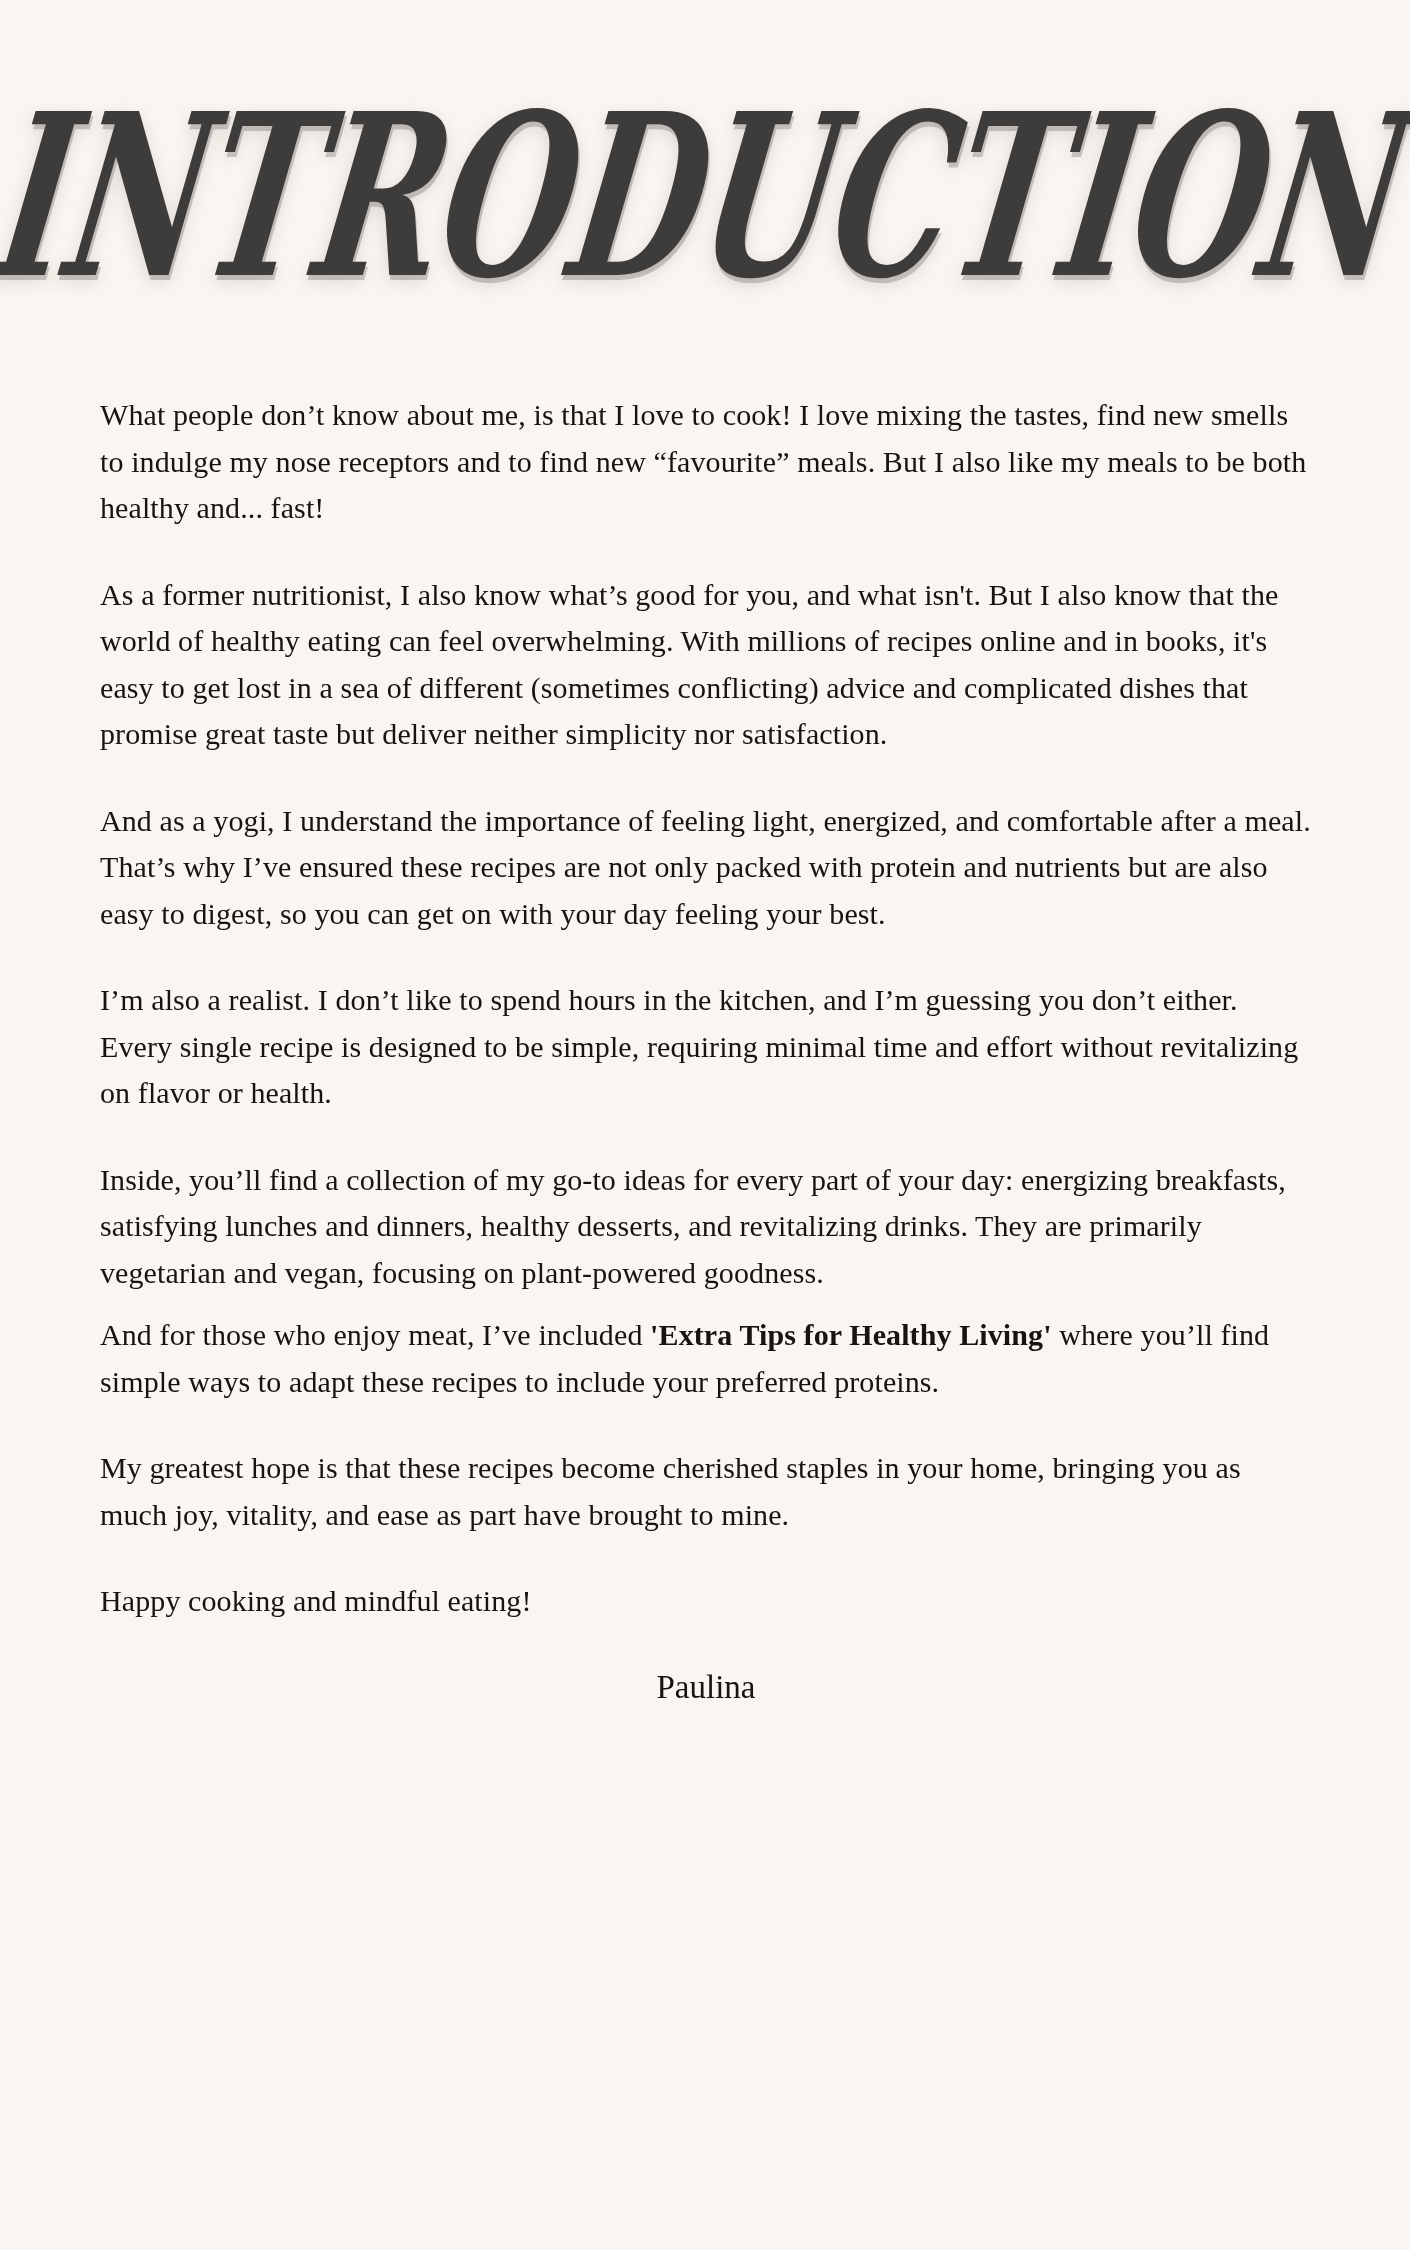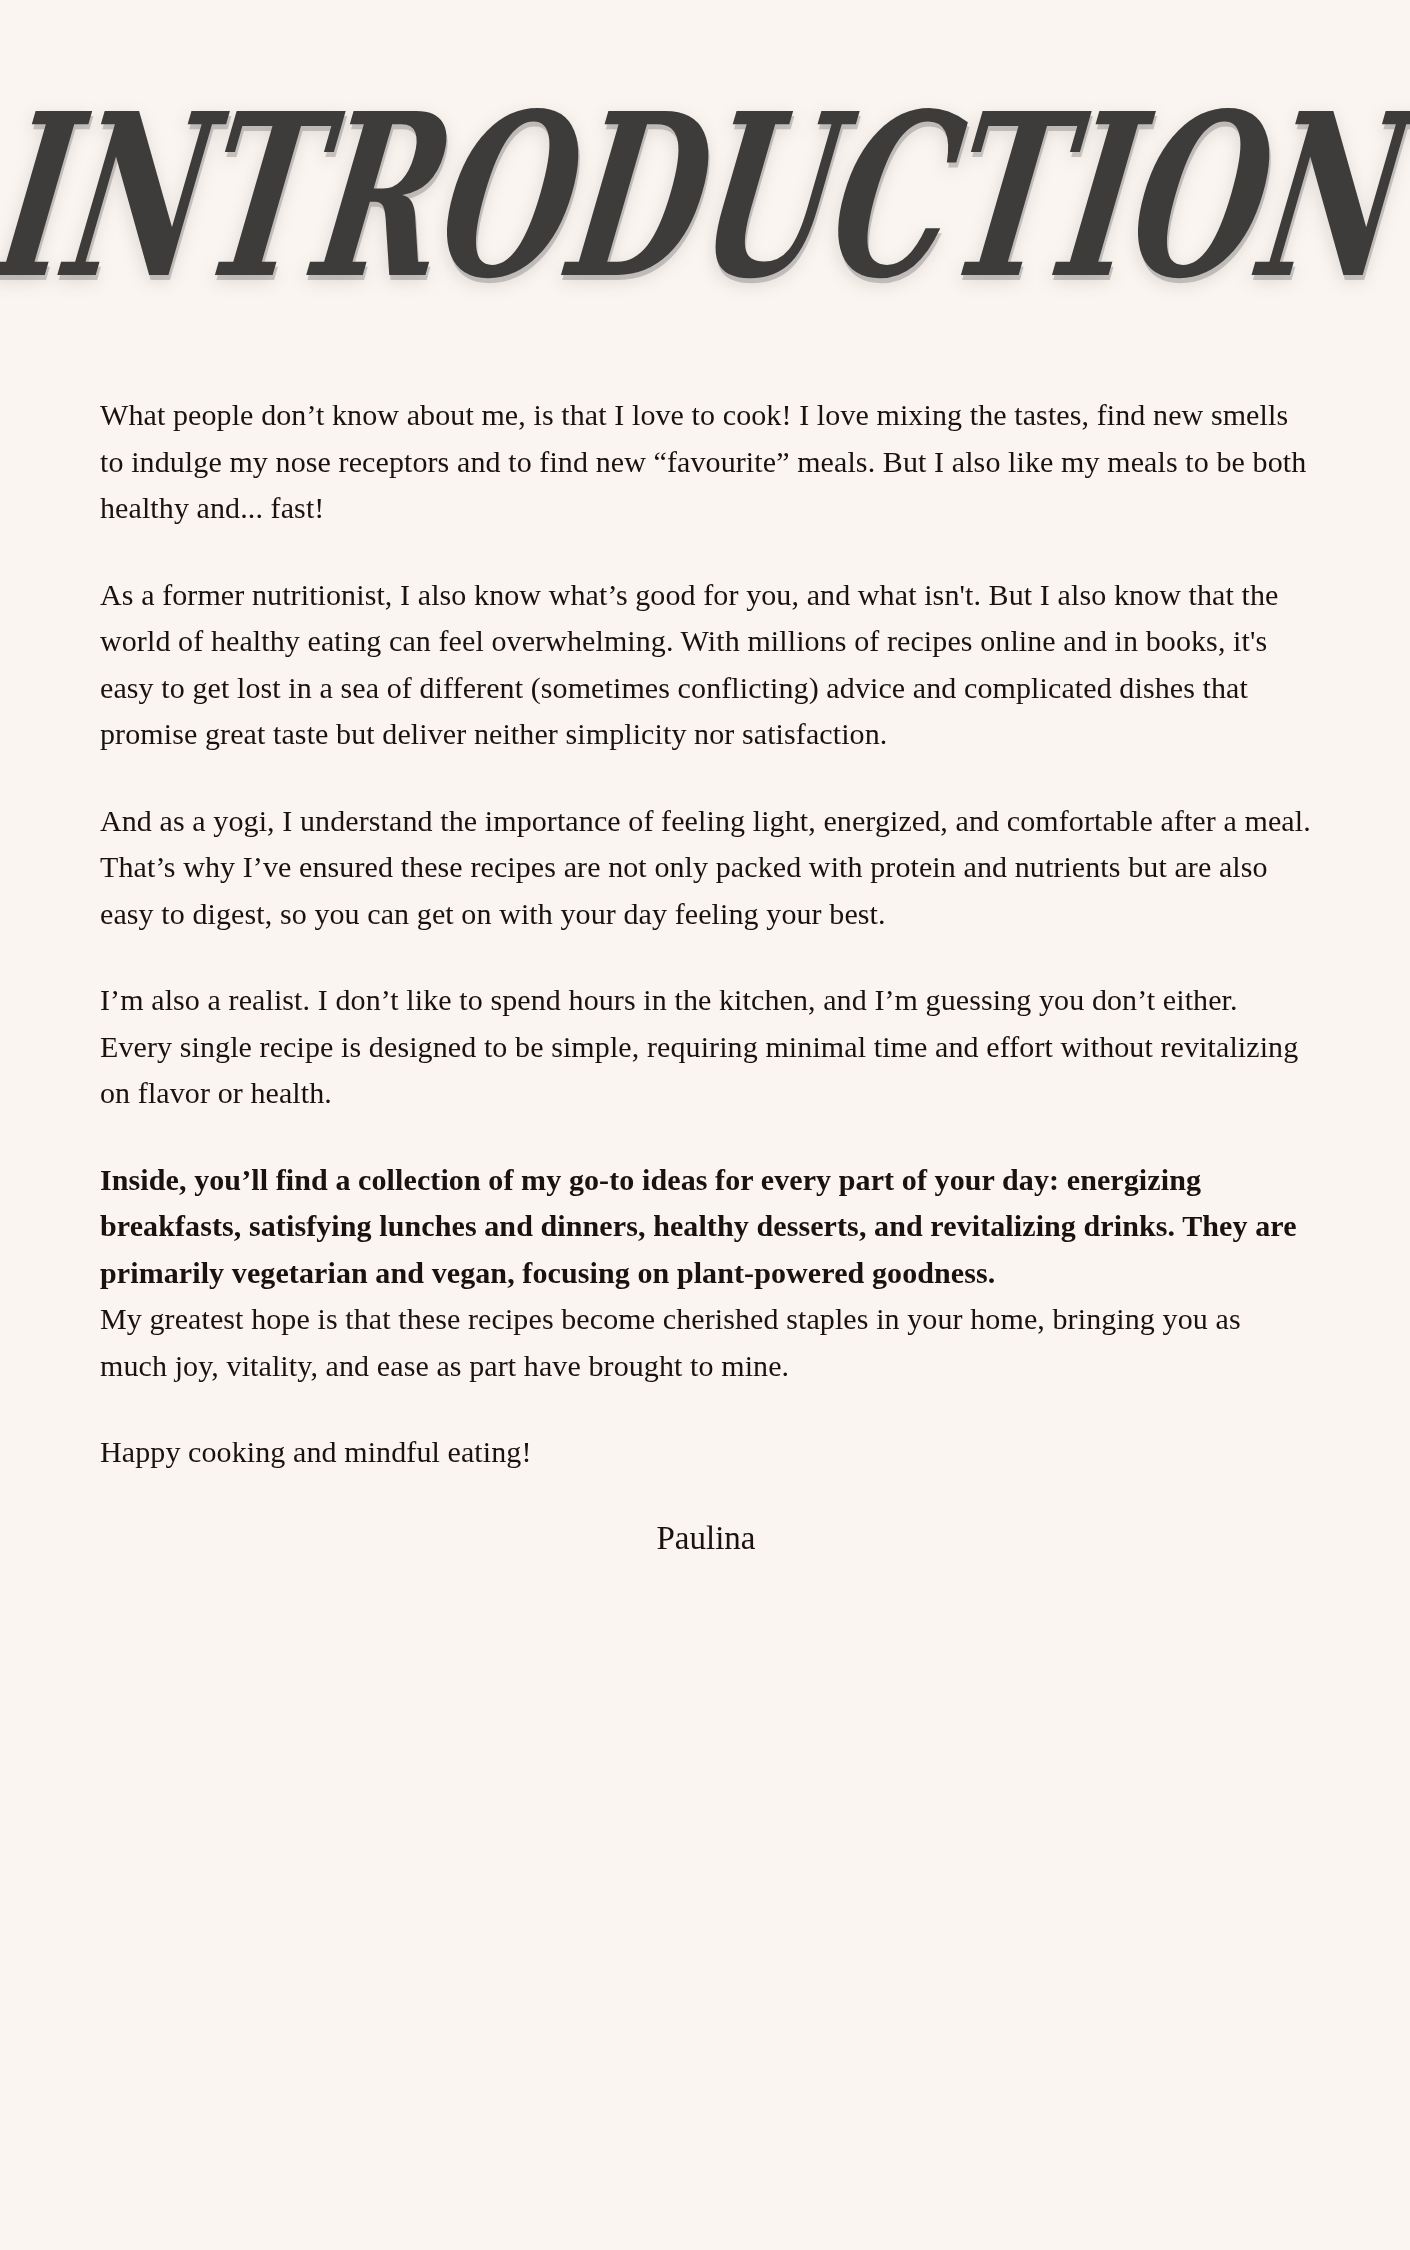--- a/index.html
+++ b/index.html
@@ -65,21 +65,21 @@
     font-family: "Liberation Serif", serif;
     font-size: 30px;
     line-height: 46.5px;
     color: #19120f;
     margin: 0 0 40px 0;
     letter-spacing: 0.1px;
     text-align: left;
   }
   .para:last-child { margin-bottom: 0; }
 
-  .para.tight { margin-bottom: 0; font-weight: bold; }
+  .para.tight { margin-bottom: 16px; }
 
   .para b, .para .bold {
     font-weight: 700;
   }
 
   .signature {
     font-family: "Liberation Serif", serif;
     font-size: 33px;
     line-height: 44px;
     color: #19120f;
@@ -103,20 +103,21 @@
     <p class="para">As a former nutritionist, I also know what’s good for you, and what isn't. But I also know that the world of healthy eating can feel overwhelming. With millions of recipes online and in books, it's easy to get lost in a sea of different (sometimes conflicting) advice and complicated dishes that promise great taste but deliver neither simplicity nor satisfaction.</p>
 
 
 
     <p class="para">And as a yogi, I understand the importance of feeling light, energized, and comfortable after a meal. That’s why I’ve ensured these recipes are not only packed with protein and nutrients but are also easy to digest, so you can get on with your day feeling your best.</p>
 
     <p class="para">I’m also a realist. I don’t like to spend hours in the kitchen, and I’m guessing you don’t either. Every single recipe is designed to be simple, requiring minimal time and effort without revitalizing on flavor or health.</p>
 
     <p class="para tight">Inside, you’ll find a collection of my go-to ideas for every part of your day: energizing breakfasts, satisfying lunches and dinners, healthy desserts, and revitalizing drinks. They are primarily vegetarian and vegan, focusing on plant-powered goodness.</p>
 
+    <p class="para"><span>And for those who enjoy meat, I’ve included </span><b class="bold">'Extra Tips for Healthy Living'</b><span> where you’ll find simple ways to adapt these recipes to include your preferred proteins.</span></p>
 
     <p class="para">My greatest hope is that these recipes become cherished staples in your home, bringing you as much joy, vitality, and ease as part have brought to mine.</p>
 
     <p class="para">Happy cooking and mindful eating!</p>
 
     <p class="signature">Paulina</p>
 
   </div>
 
 </div>

